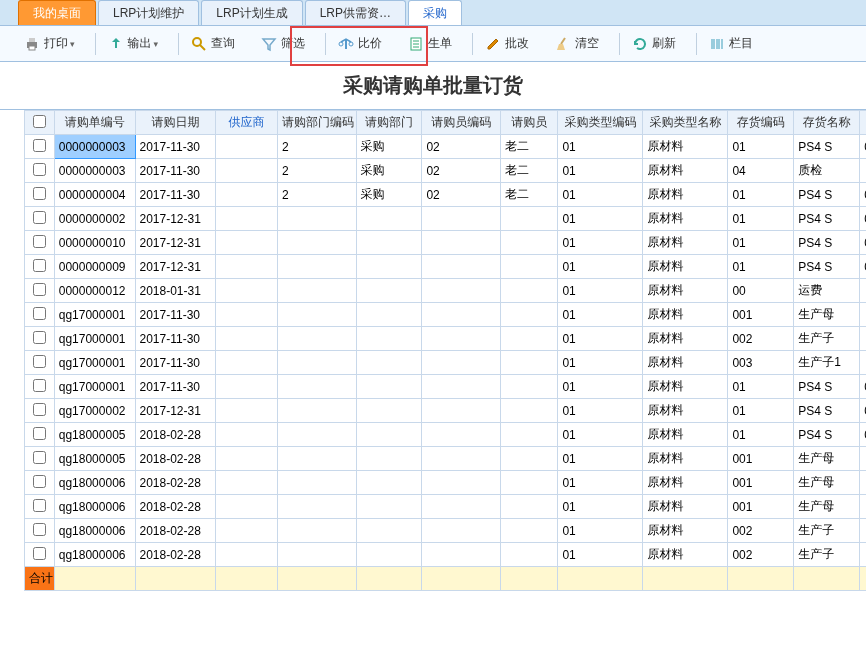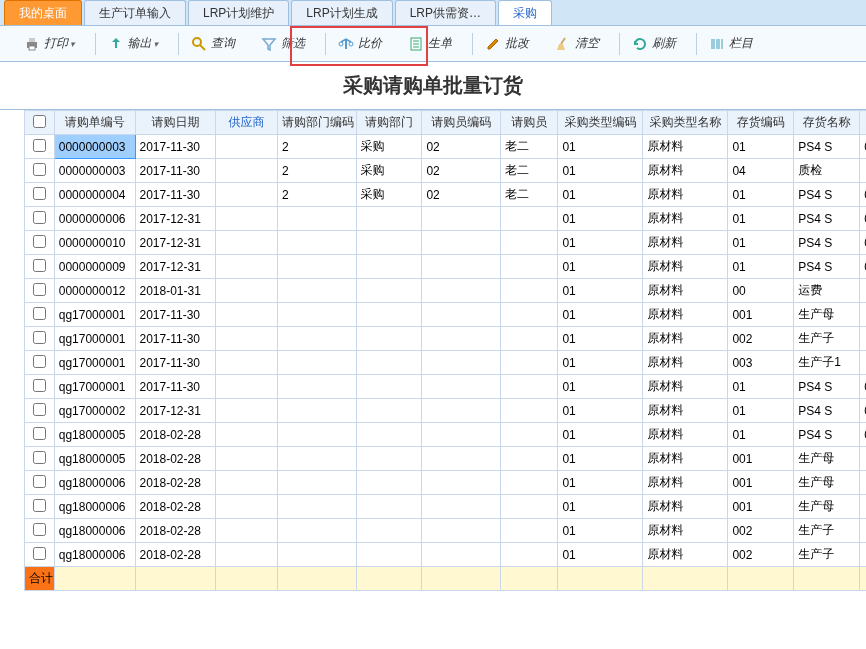--- a/index.html
+++ b/index.html
@@ -1,24 +1,24 @@
 <!DOCTYPE html>
 <html><head>
   <meta charset="utf-8">
   <style>
     * { margin: 0; padding: 0; box-sizing: border-box; }
     body { font-family: "Microsoft YaHei", Arial, sans-serif; font-size: 12px; background: #d0e5f5; overflow: hidden; width: 866px; height: 649px; }
     
-    .tabs-bar { display: flex; background: #d0e5f5; border-bottom: 1px solid #a0c0e0; height: 26px; padding-left: 4px; }
+    .tabs-bar { display: flex; background: #d0e5f5; border-bottom: 1px solid #a0c0e0; height: 26px; padding-left: 18px; }
     .tab { padding: 4px 14px; border: 1px solid #a0c0e0; border-bottom: none; background: #e8f1fb; margin-right: 2px; font-size: 12px; color: #333; cursor: pointer; border-radius: 3px 3px 0 0; white-space: nowrap; }
     .tab.active { background: #ff9933; color: #fff; border-color: #e07000; }
     .tab.active2 { background: #fff; color: #2266cc; }
     
     .toolbar { display: flex; align-items: center; background: #f5faff; border-bottom: 1px solid #a0c0e0; height: 36px; padding-left: 18px; position: relative; }
-    .tool-btn { display: flex; align-items: center; padding: 3px 6px; margin-right: 14px; cursor: pointer; color: #333; font-style: italic; }
+    .tool-btn { display: flex; align-items: center; padding: 3px 6px; margin-right: 14px; cursor: pointer; color: #333; }
     .tool-btn .ico { width: 16px; height: 16px; margin-right: 4px; display: inline-flex; align-items: center; justify-content: center; }
     .tool-sep { width: 1px; height: 22px; background: #c0d0e0; margin: 0 6px 0 0; }
     .dropdown-arrow { font-size: 9px; margin-left: 2px; color: #666; }
     .red-box { position: absolute; border: 2px solid #e04040; pointer-events: none; }
     
     .title-area { background: #fff; text-align: center; padding: 10px 0; font-size: 20px; font-weight: bold; color: #333; border-bottom: 1px solid #a0c0e0; }
     
     .grid-wrap { background: #fff; overflow: auto; height: calc(649px - 26px - 36px - 46px); }
     .grid { border-collapse: collapse; width: 100%; table-layout: fixed; margin-left: 24px; }
     .grid th, .grid td { border: 1px solid #c8d8ea; padding: 3px 4px; font-size: 12px; text-align: left; height: 24px; overflow: hidden; white-space: nowrap; }
@@ -31,21 +31,20 @@
     input[type=checkbox] { cursor: pointer; }
     
     
     .ico svg { width: 16px; height: 16px; }
   </style>
 </head>
 <body>
 
 <div class="tabs-bar" id="tabs-bar">
     <div class="tab active">我的桌面</div>
-    <div class="tab">生产订单输入</div>
     <div class="tab">LRP计划维护</div>
     <div class="tab">LRP计划生成</div>
     <div class="tab">LRP供需资…</div>
     <div class="tab active2">采购</div>
   </div>
 
 <div class="toolbar">
   <div class="tool-btn">
     <span class="ico">
         <svg viewBox="0 0 16 16">
@@ -227,21 +226,21 @@
           <td>02</td>
           <td>老二</td>
           <td>01</td>
           <td>原材料</td>
           <td>01</td>
           <td>PS4 S</td>
           <td>010</td>
         </tr>
         <tr>
           <td class="chk"><input type="checkbox" style=""></td>
-          <td>0000000006</td>
+          <td>0000000002</td>
           <td>2017-12-31</td>
           <td></td>
           <td></td>
           <td></td>
           <td></td>
           <td></td>
           <td>01</td>
           <td>原材料</td>
           <td>01</td>
           <td>PS4 S</td>

